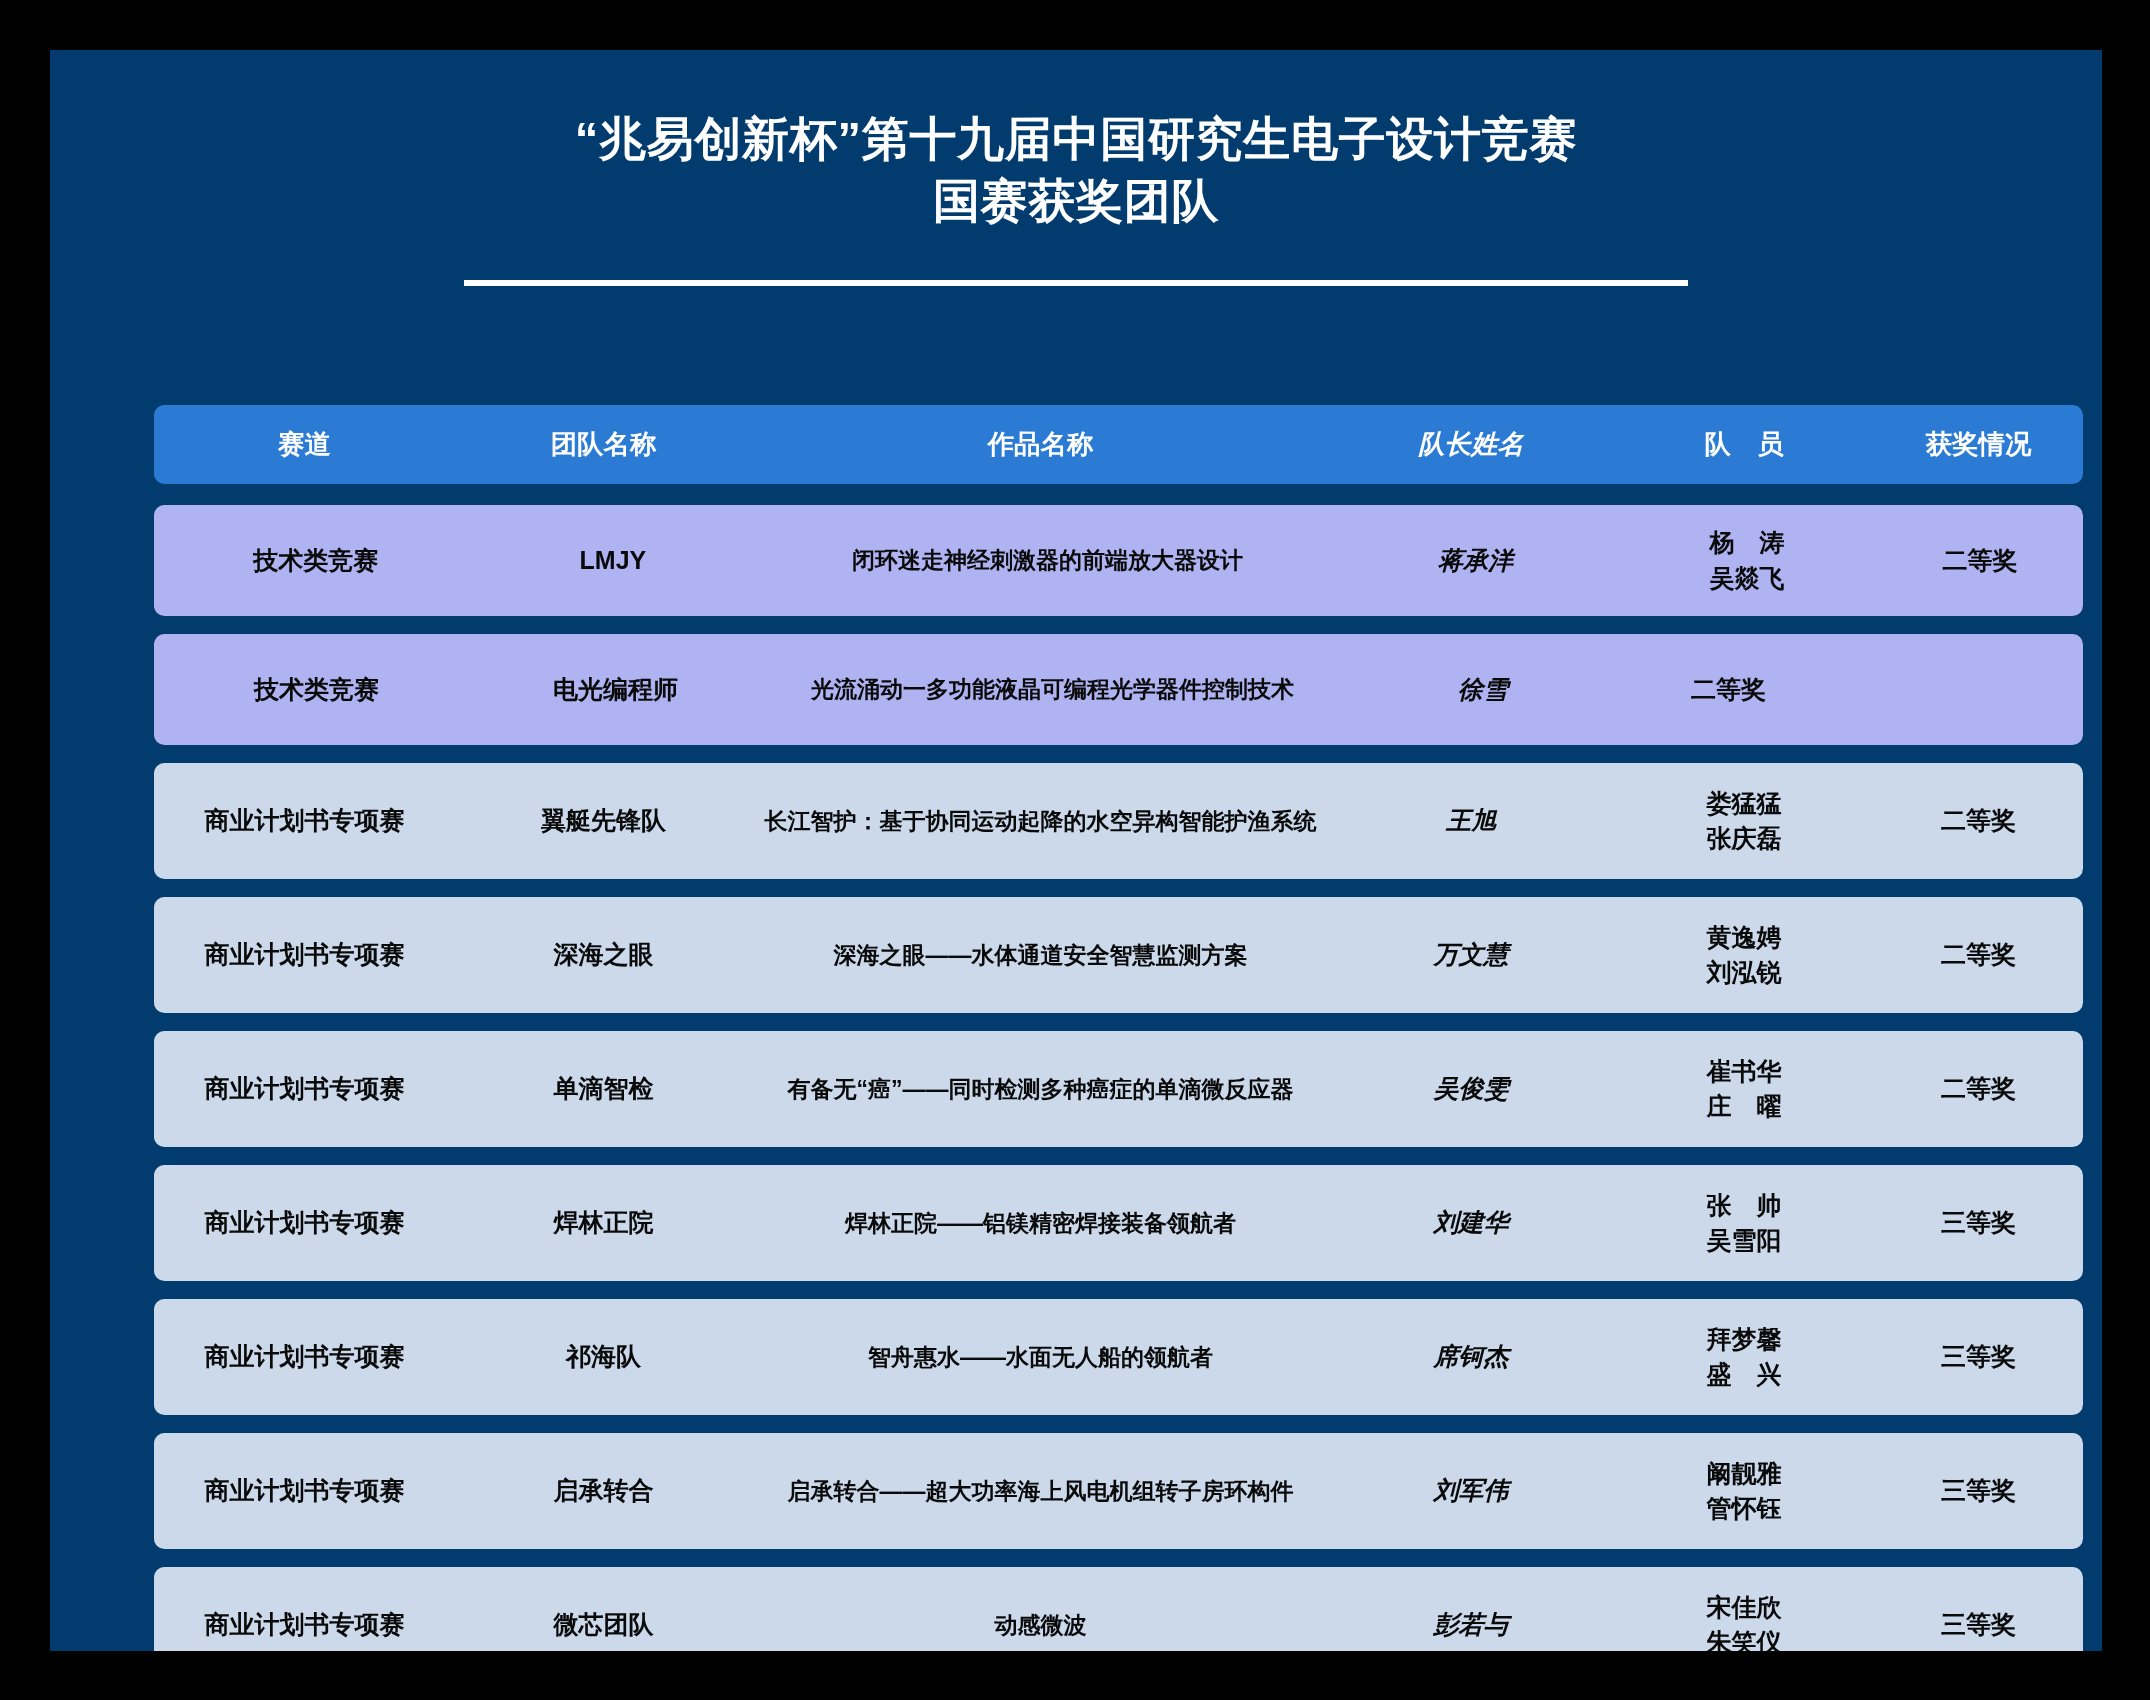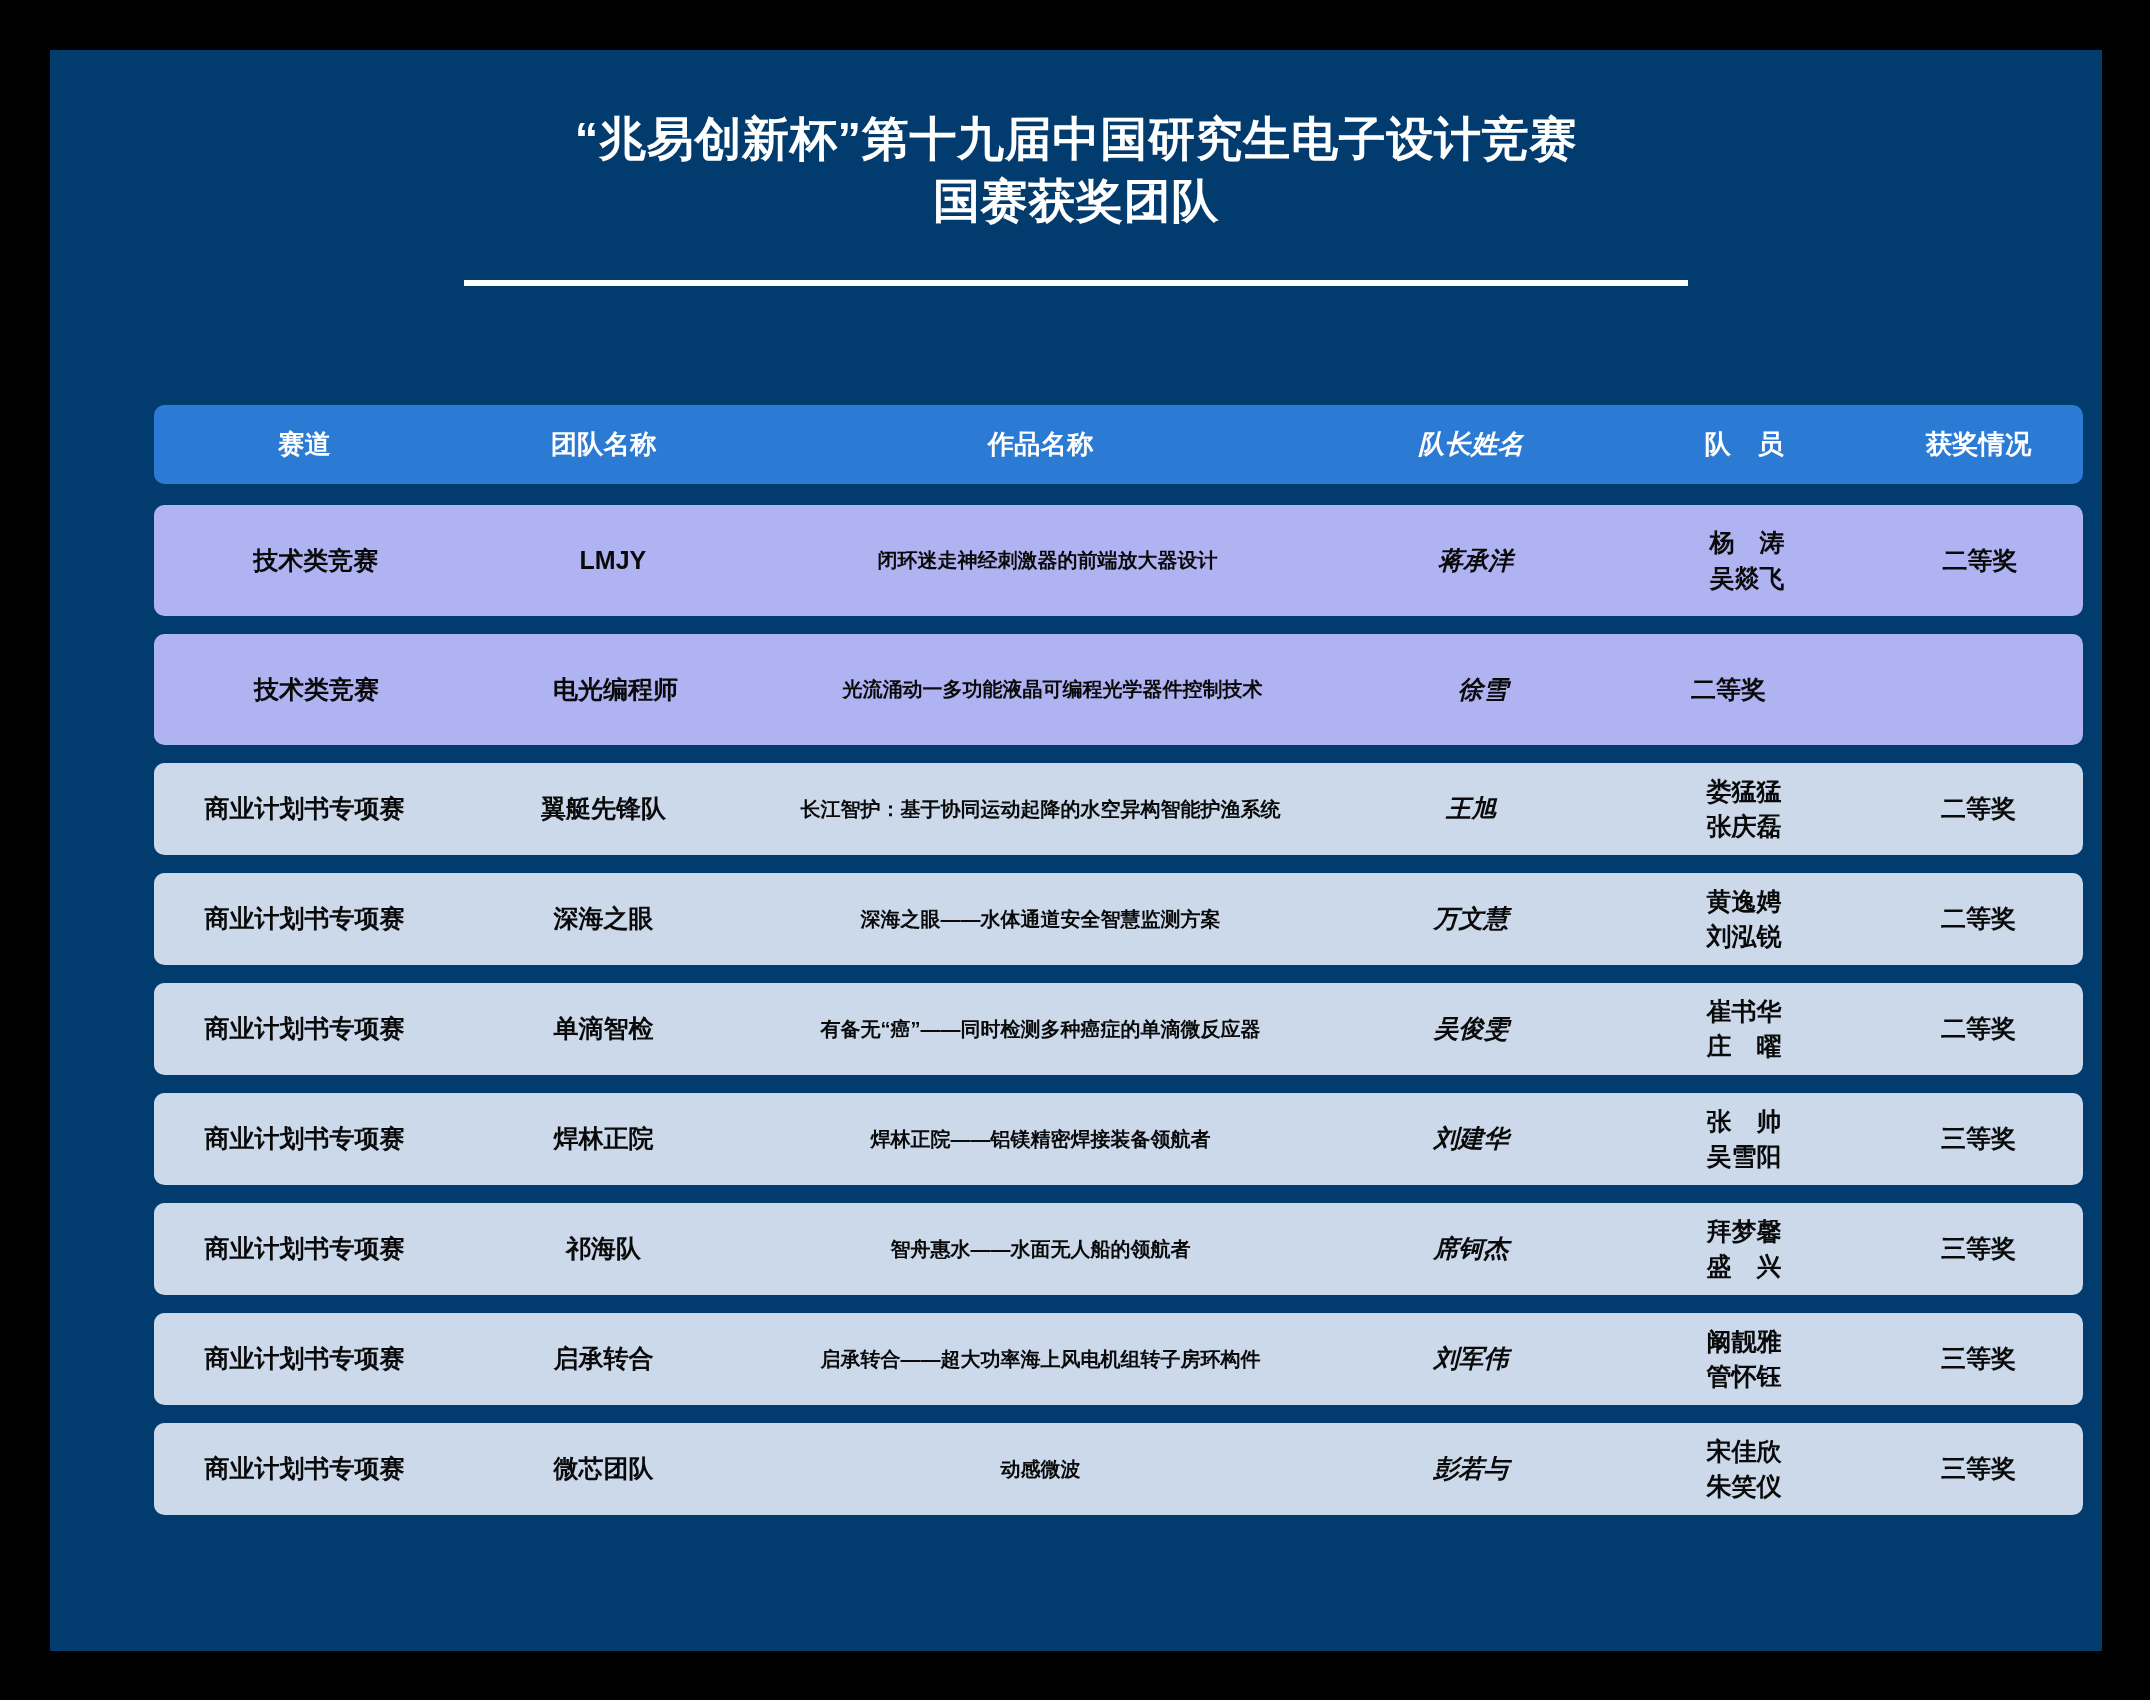--- a/index.html
+++ b/index.html
@@ -64,39 +64,39 @@
 
   .row.header {
     background: #2B7BD4;
     height: 79px;
     margin-bottom: 21px;
   }
   .row.purple  { background: #AFB3F1; }
   .row.lblue   { background: #CBD9EB; }
 
   .row.tall    { height: 111px; padding-left: 12px; }
-  .row.taller  { height: 92px; }
+  .row.taller  { height: 116px; }
 
   .cell {
     text-align: center;
     color: #0A0A0A;
     font-weight: bold;
     line-height: 1.42;
     padding: 0 4px;
   }
   .row.header .cell {
     color: #ffffff;
     font-size: 26.4px;
     line-height: 1.2;
   }
 
   
   .c-track   { width: 301px; font-size: 25px; }
   .c-team    { width: 297px; font-size: 25px; }
-  .c-work    { width: 577px; font-size: 20px; }
+  .c-work    { width: 577px; font-size: 23px; }
   .c-leader  { width: 284px; font-size: 25px; font-style: italic; }
   .c-members { width: 262px; font-size: 25px; }
   .c-award   { width: 207px; font-size: 25px; }
 
   .c-members .m-line { display: block; }
 </style>
 </head>
 <body>
 
 <div id="slide">

